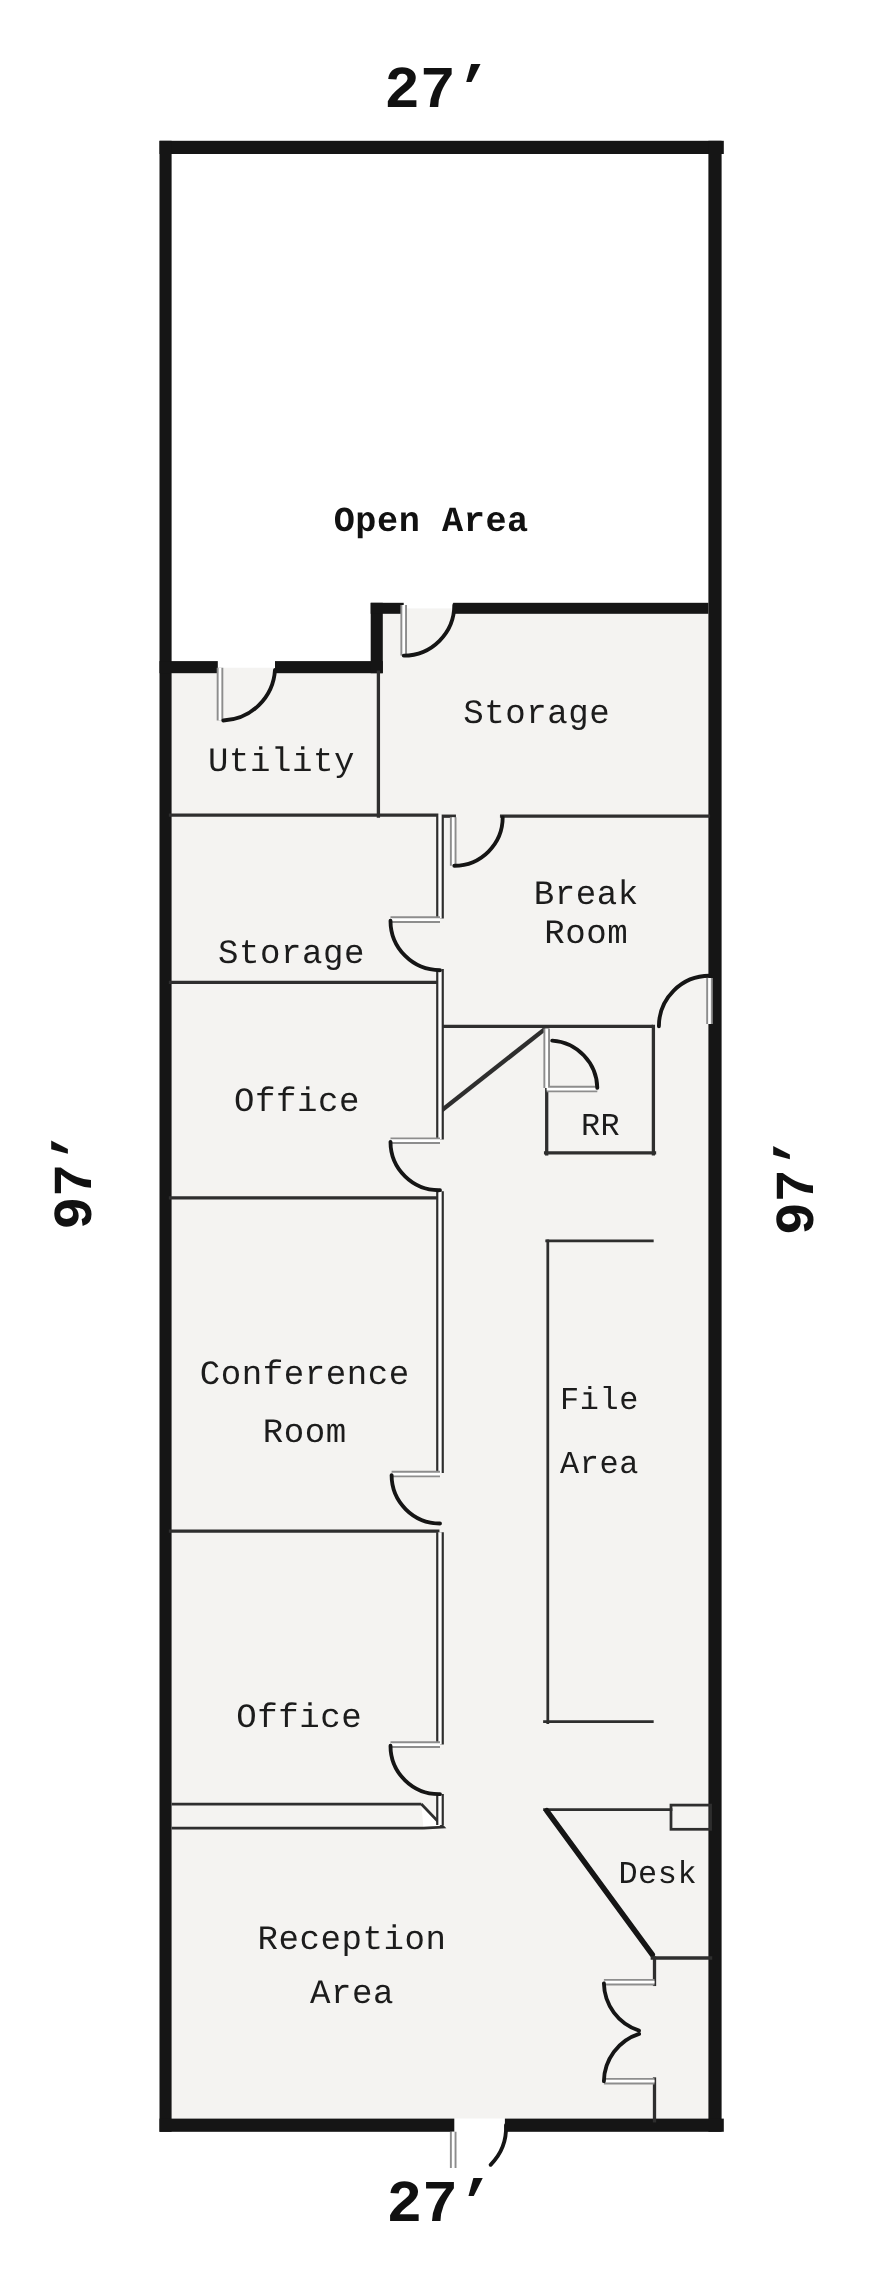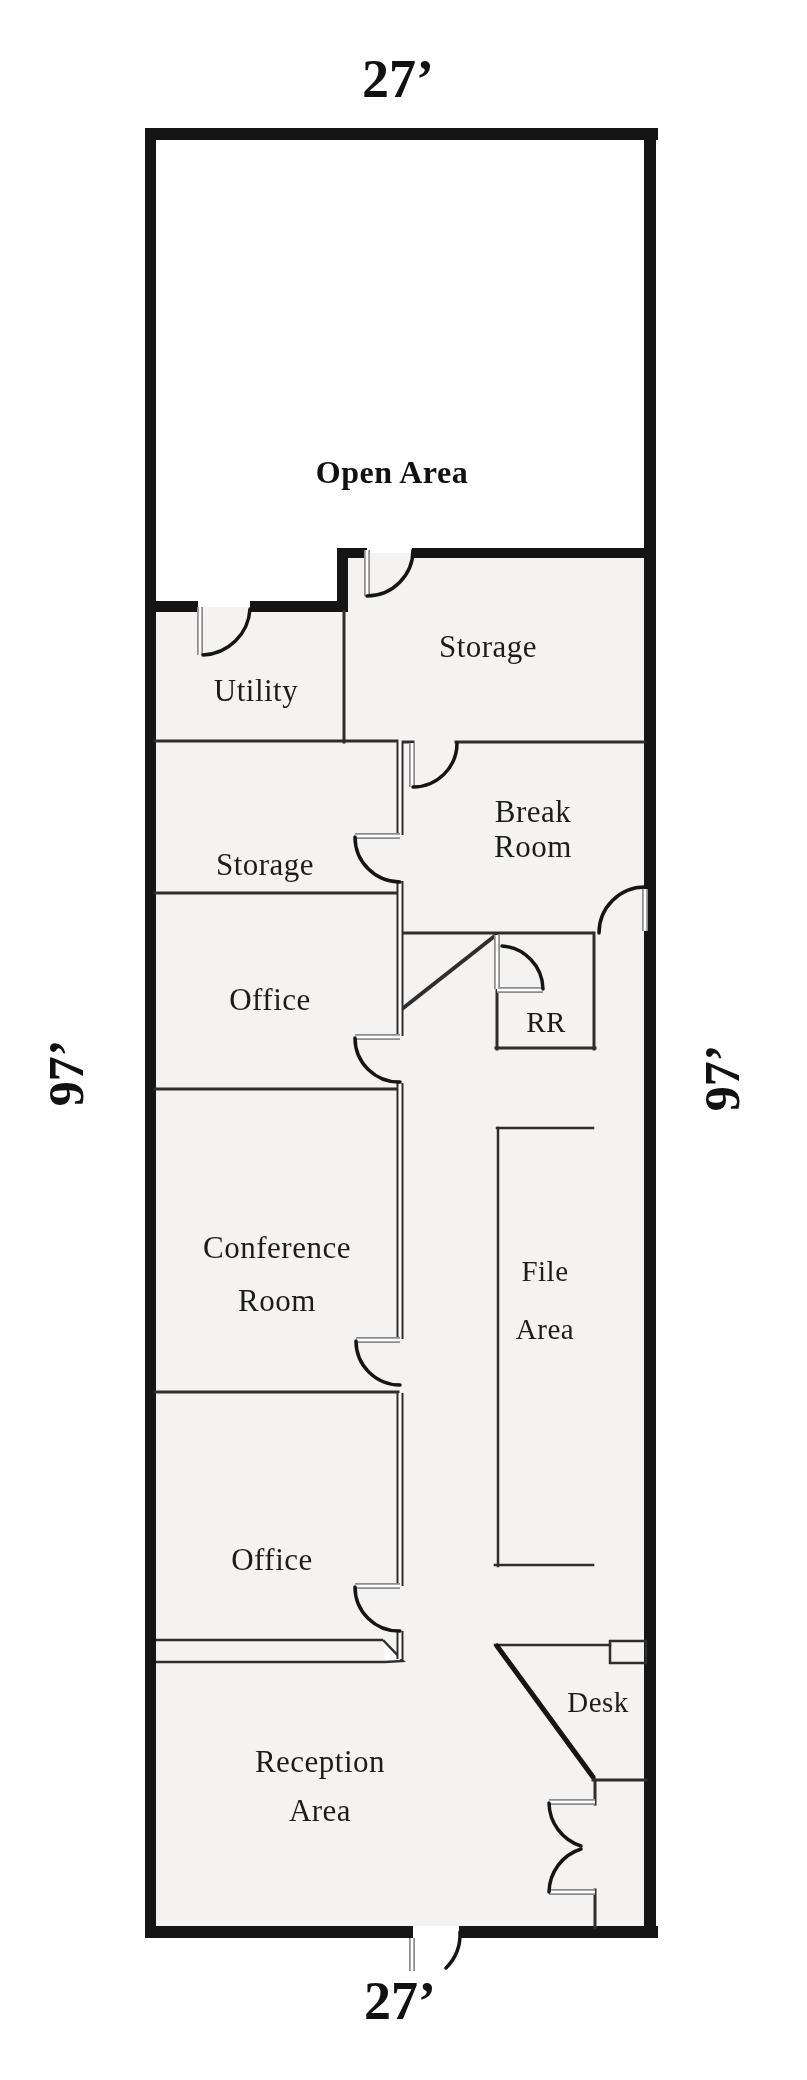--- a/index.html
+++ b/index.html
@@ -1,17 +1,17 @@
 <!DOCTYPE html>
 <html style="--wall: #151515; --thin-wall: #2e2e2e; --jamb: #8d8d8d; --room-fill: #f4f3f1; --background: #ffffff; --text: #1c1c1c; --dim-text: #111111;"><head>
 <meta charset="utf-8">
 <style>
   html,body{margin:0;padding:0;background:#ffffff;}
   .stage{position:relative;width:666px;height:2080px;background:var(--background,#fff);
-         font-family:Liberation Serif, serif;}
+         font-family:Liberation Mono, monospace;}
   svg{position:absolute;left:0;top:0;}
   .wallfill{fill:var(--wall,#151515);stroke:none;}
   .roomfill{fill:var(--room-fill,#f4f3f1);stroke:none;}
   .openfill{fill:var(--background,#ffffff);stroke:none;}
   .thin{stroke:var(--thin-wall,#2e2e2e);stroke-width:3;fill:none;stroke-linecap:square;}
   .thin25{stroke:var(--thin-wall,#2e2e2e);stroke-width:2.5;fill:none;stroke-linecap:square;}
   .thick4{stroke:var(--thin-wall,#2e2e2e);stroke-width:4;fill:none;stroke-linecap:square;}
   .deskline{stroke:var(--wall,#151515);stroke-width:5;fill:none;stroke-linecap:round;}
   .corridor-outer{stroke:var(--thin-wall,#2e2e2e);stroke-width:7;fill:none;}
   .corridor-inner{stroke:var(--background,#ffffff);stroke-width:3;fill:none;}

